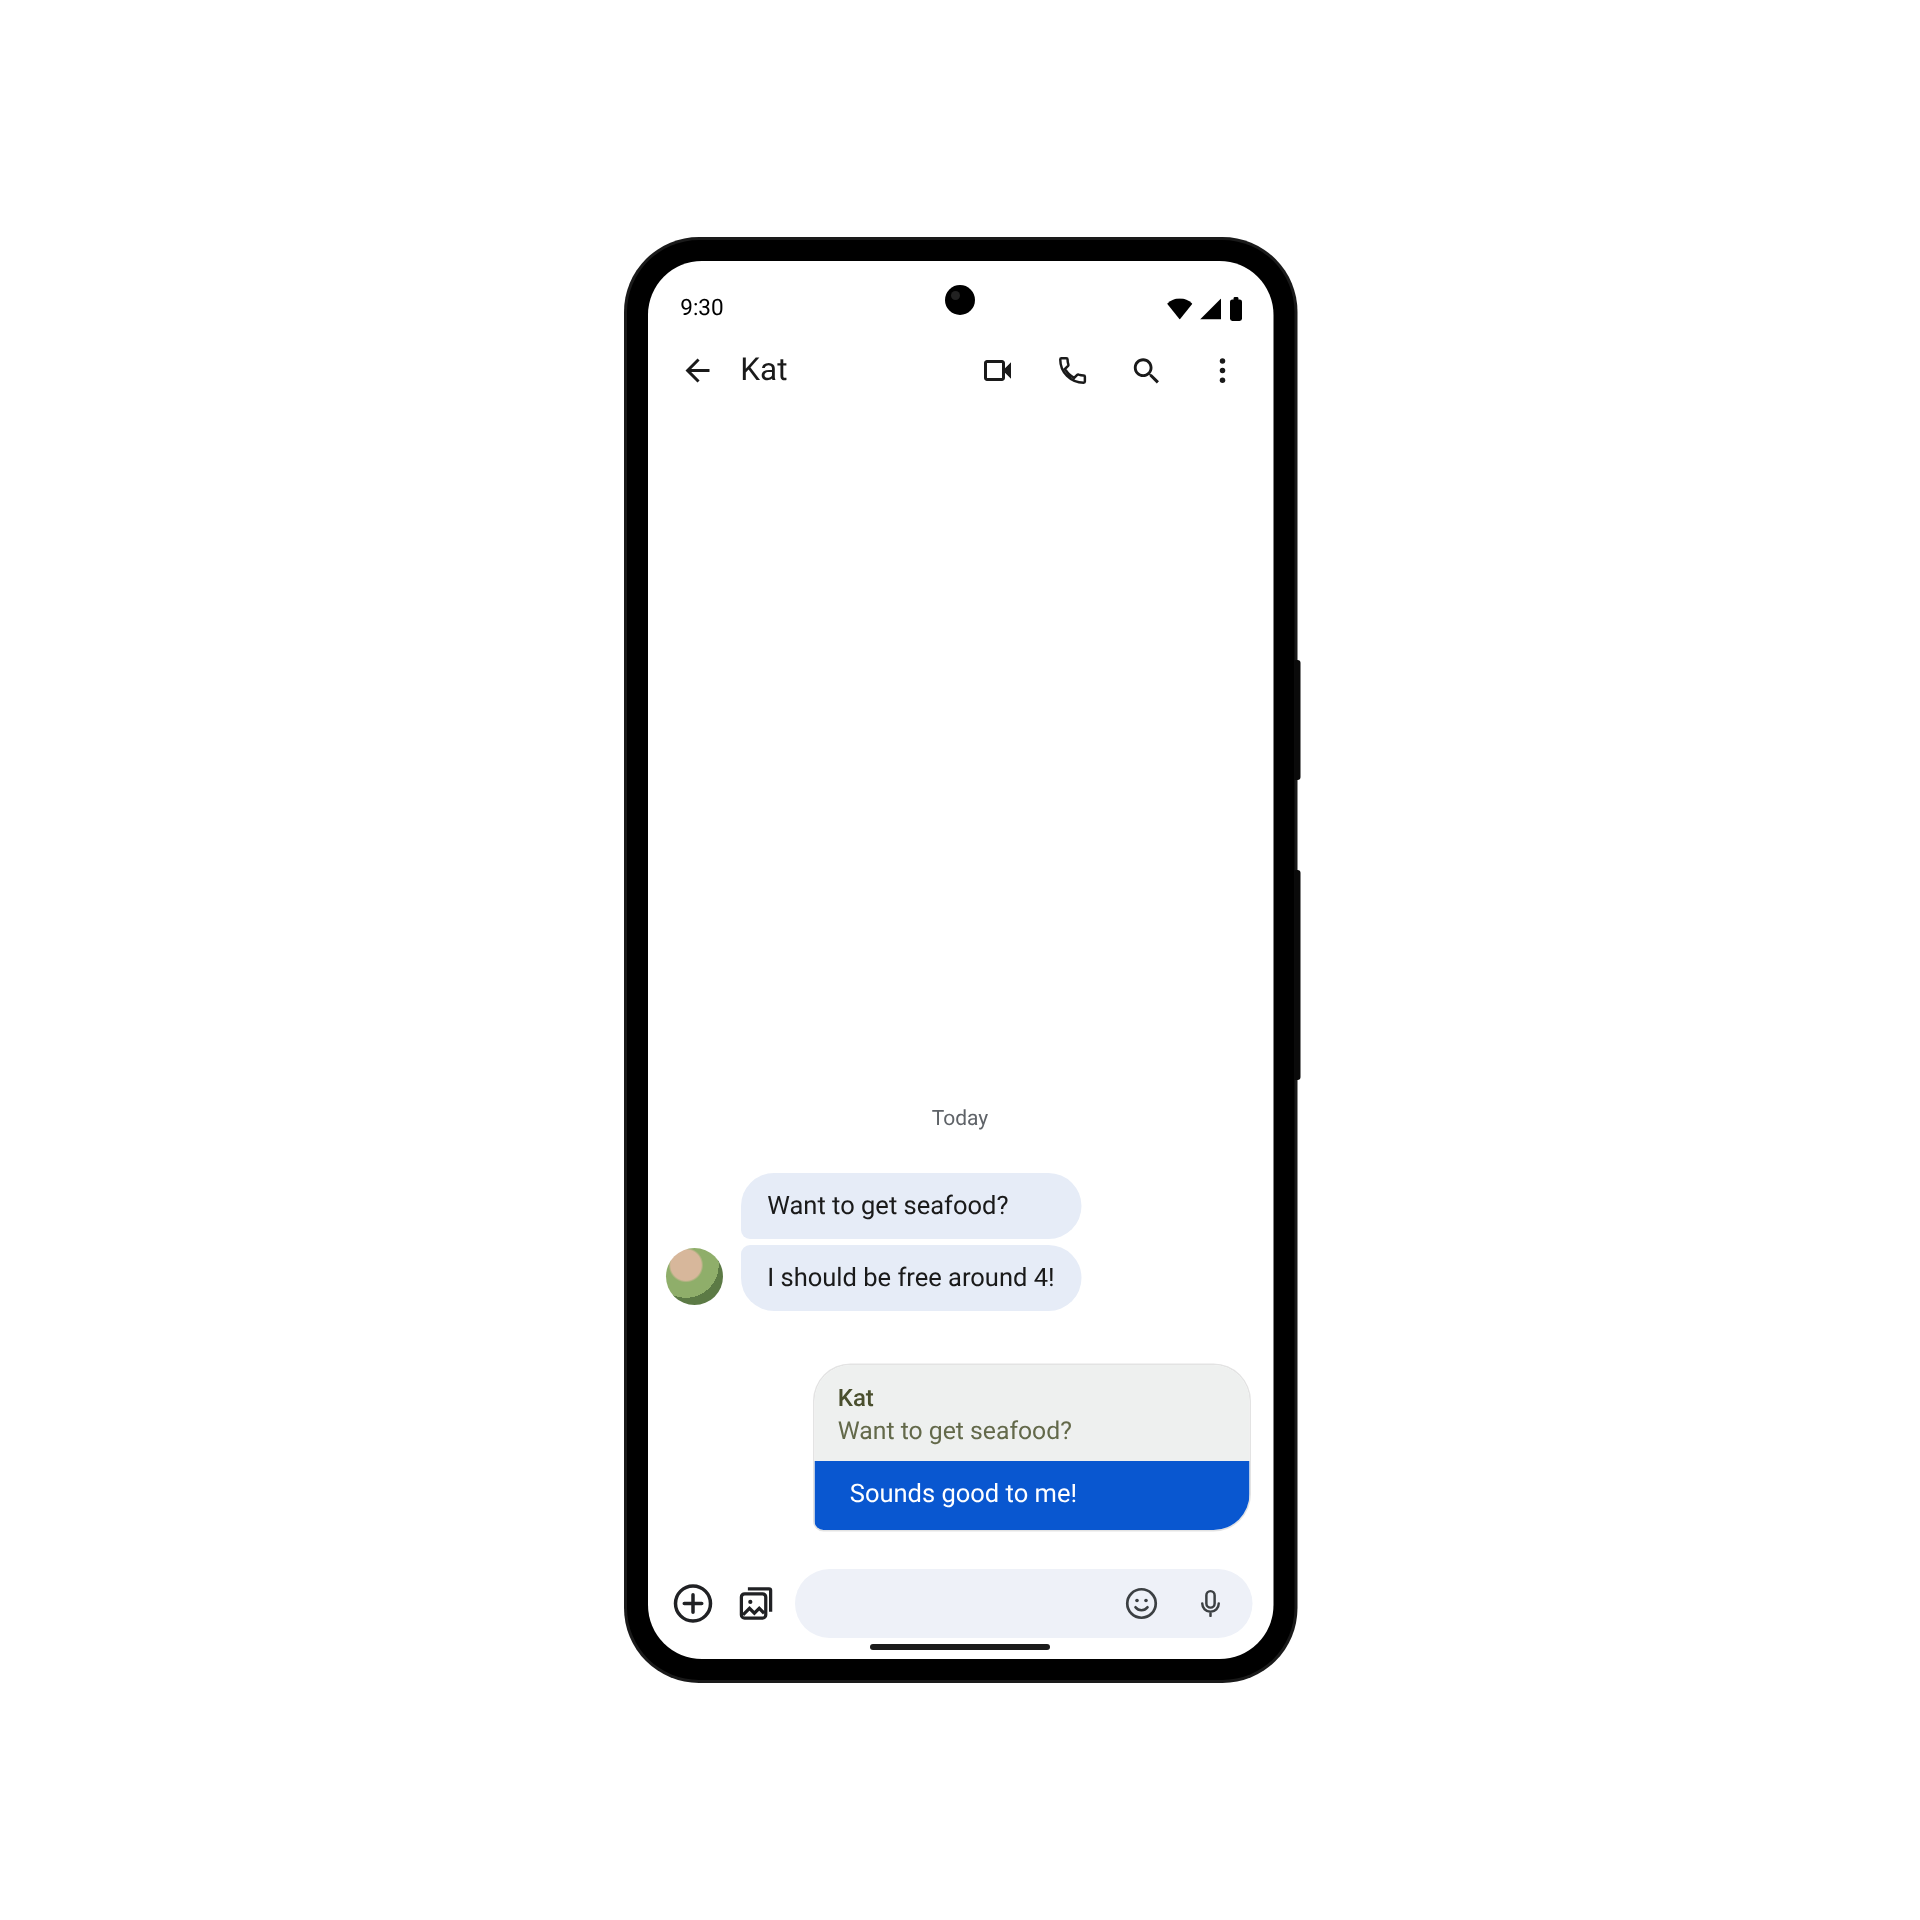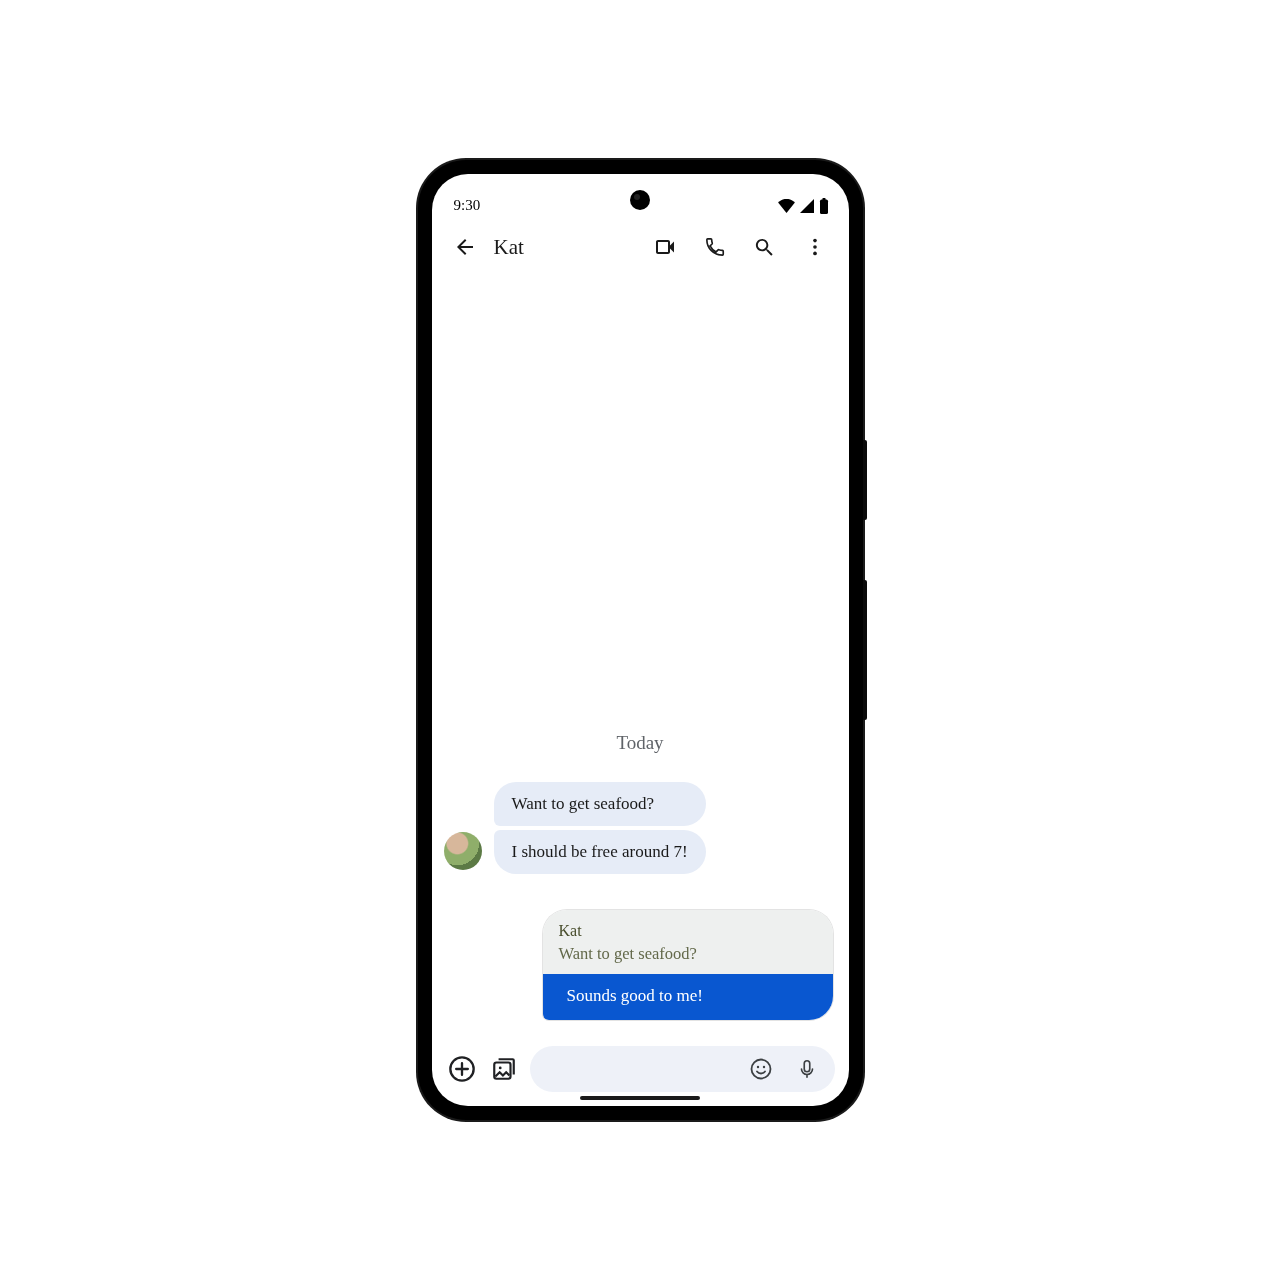--- a/index.html
+++ b/index.html
@@ -32,21 +32,20 @@
     .pbtn2 { top: 420px; height: 140px; }
     .screen {
       width: 100%;
       height: 100%;
       background: #fff;
       border-radius: 36px;
       overflow: hidden;
       position: relative;
       display: flex;
       flex-direction: column;
-      font-family: Liberation Serif, serif;
     }
     .camera-hole {
       position: absolute;
       top: 16px;
       left: 50%;
       transform: translateX(-50%);
       width: 20px;
       height: 20px;
       background: #000;
       border-radius: 50%;
@@ -99,21 +98,21 @@
     }
     .chat-body {
       flex: 1;
       display: flex;
       flex-direction: column;
       justify-content: flex-end;
       padding: 0 12px 14px 12px;
     }
     .date-sep {
       text-align: center;
-      font-size: 19px;
+      font-size: 14px;
       color: #5f6368;
       margin-bottom: 28px;
     }
     .msg-group-in {
       display: flex;
       align-items: flex-end;
       margin-bottom: 36px;
     }
     .avatar {
       width: 38px; height: 38px;
@@ -244,21 +243,21 @@
       </div>
     </div>
 
     <div class="chat-body">
       <div class="date-sep">Today</div>
 
       <div class="msg-group-in">
         <div class="avatar"></div>
         <div class="bubbles-in">
           <div class="bubble-in first">Want to get seafood?</div>
-          <div class="bubble-in last">I should be free around 7!</div>
+          <div class="bubble-in last">I should be free around 4!</div>
         </div>
       </div>
 
       <div class="reply-card">
         <div class="reply-quote">
           <div class="reply-name">Kat</div>
           <div class="reply-text">Want to get seafood?</div>
         </div>
         <div class="reply-body">Sounds good to me!</div>
       </div>

